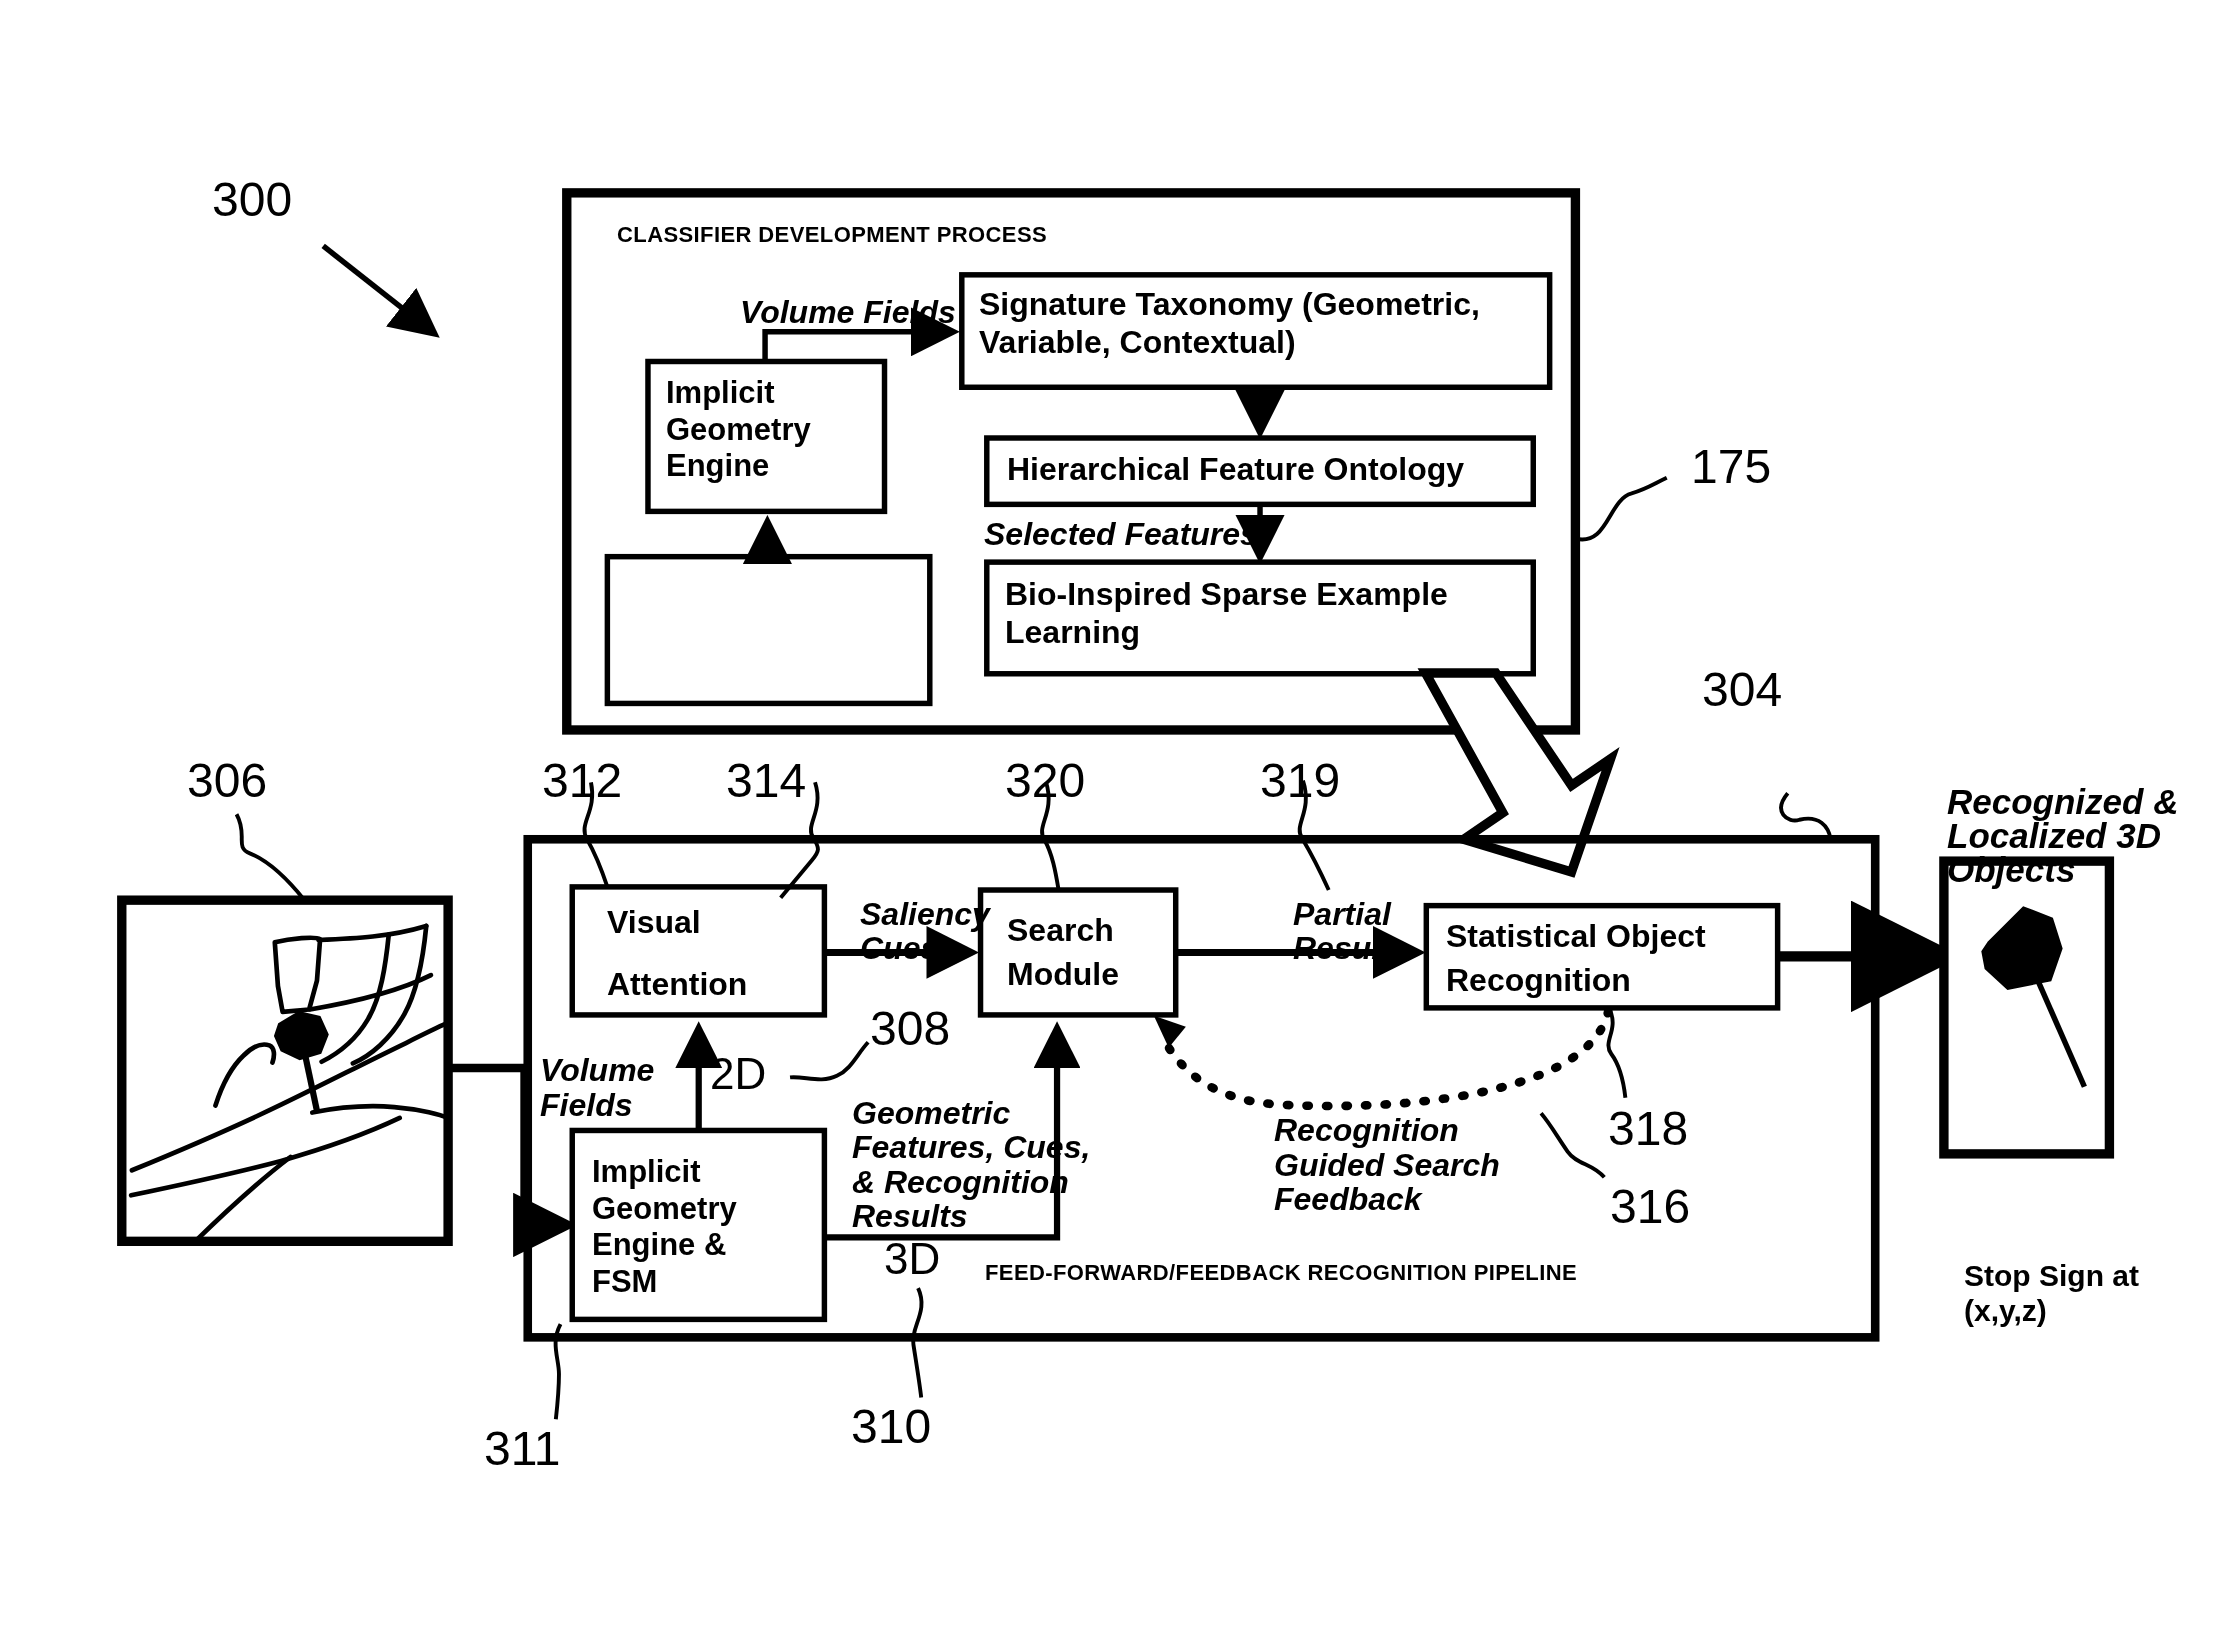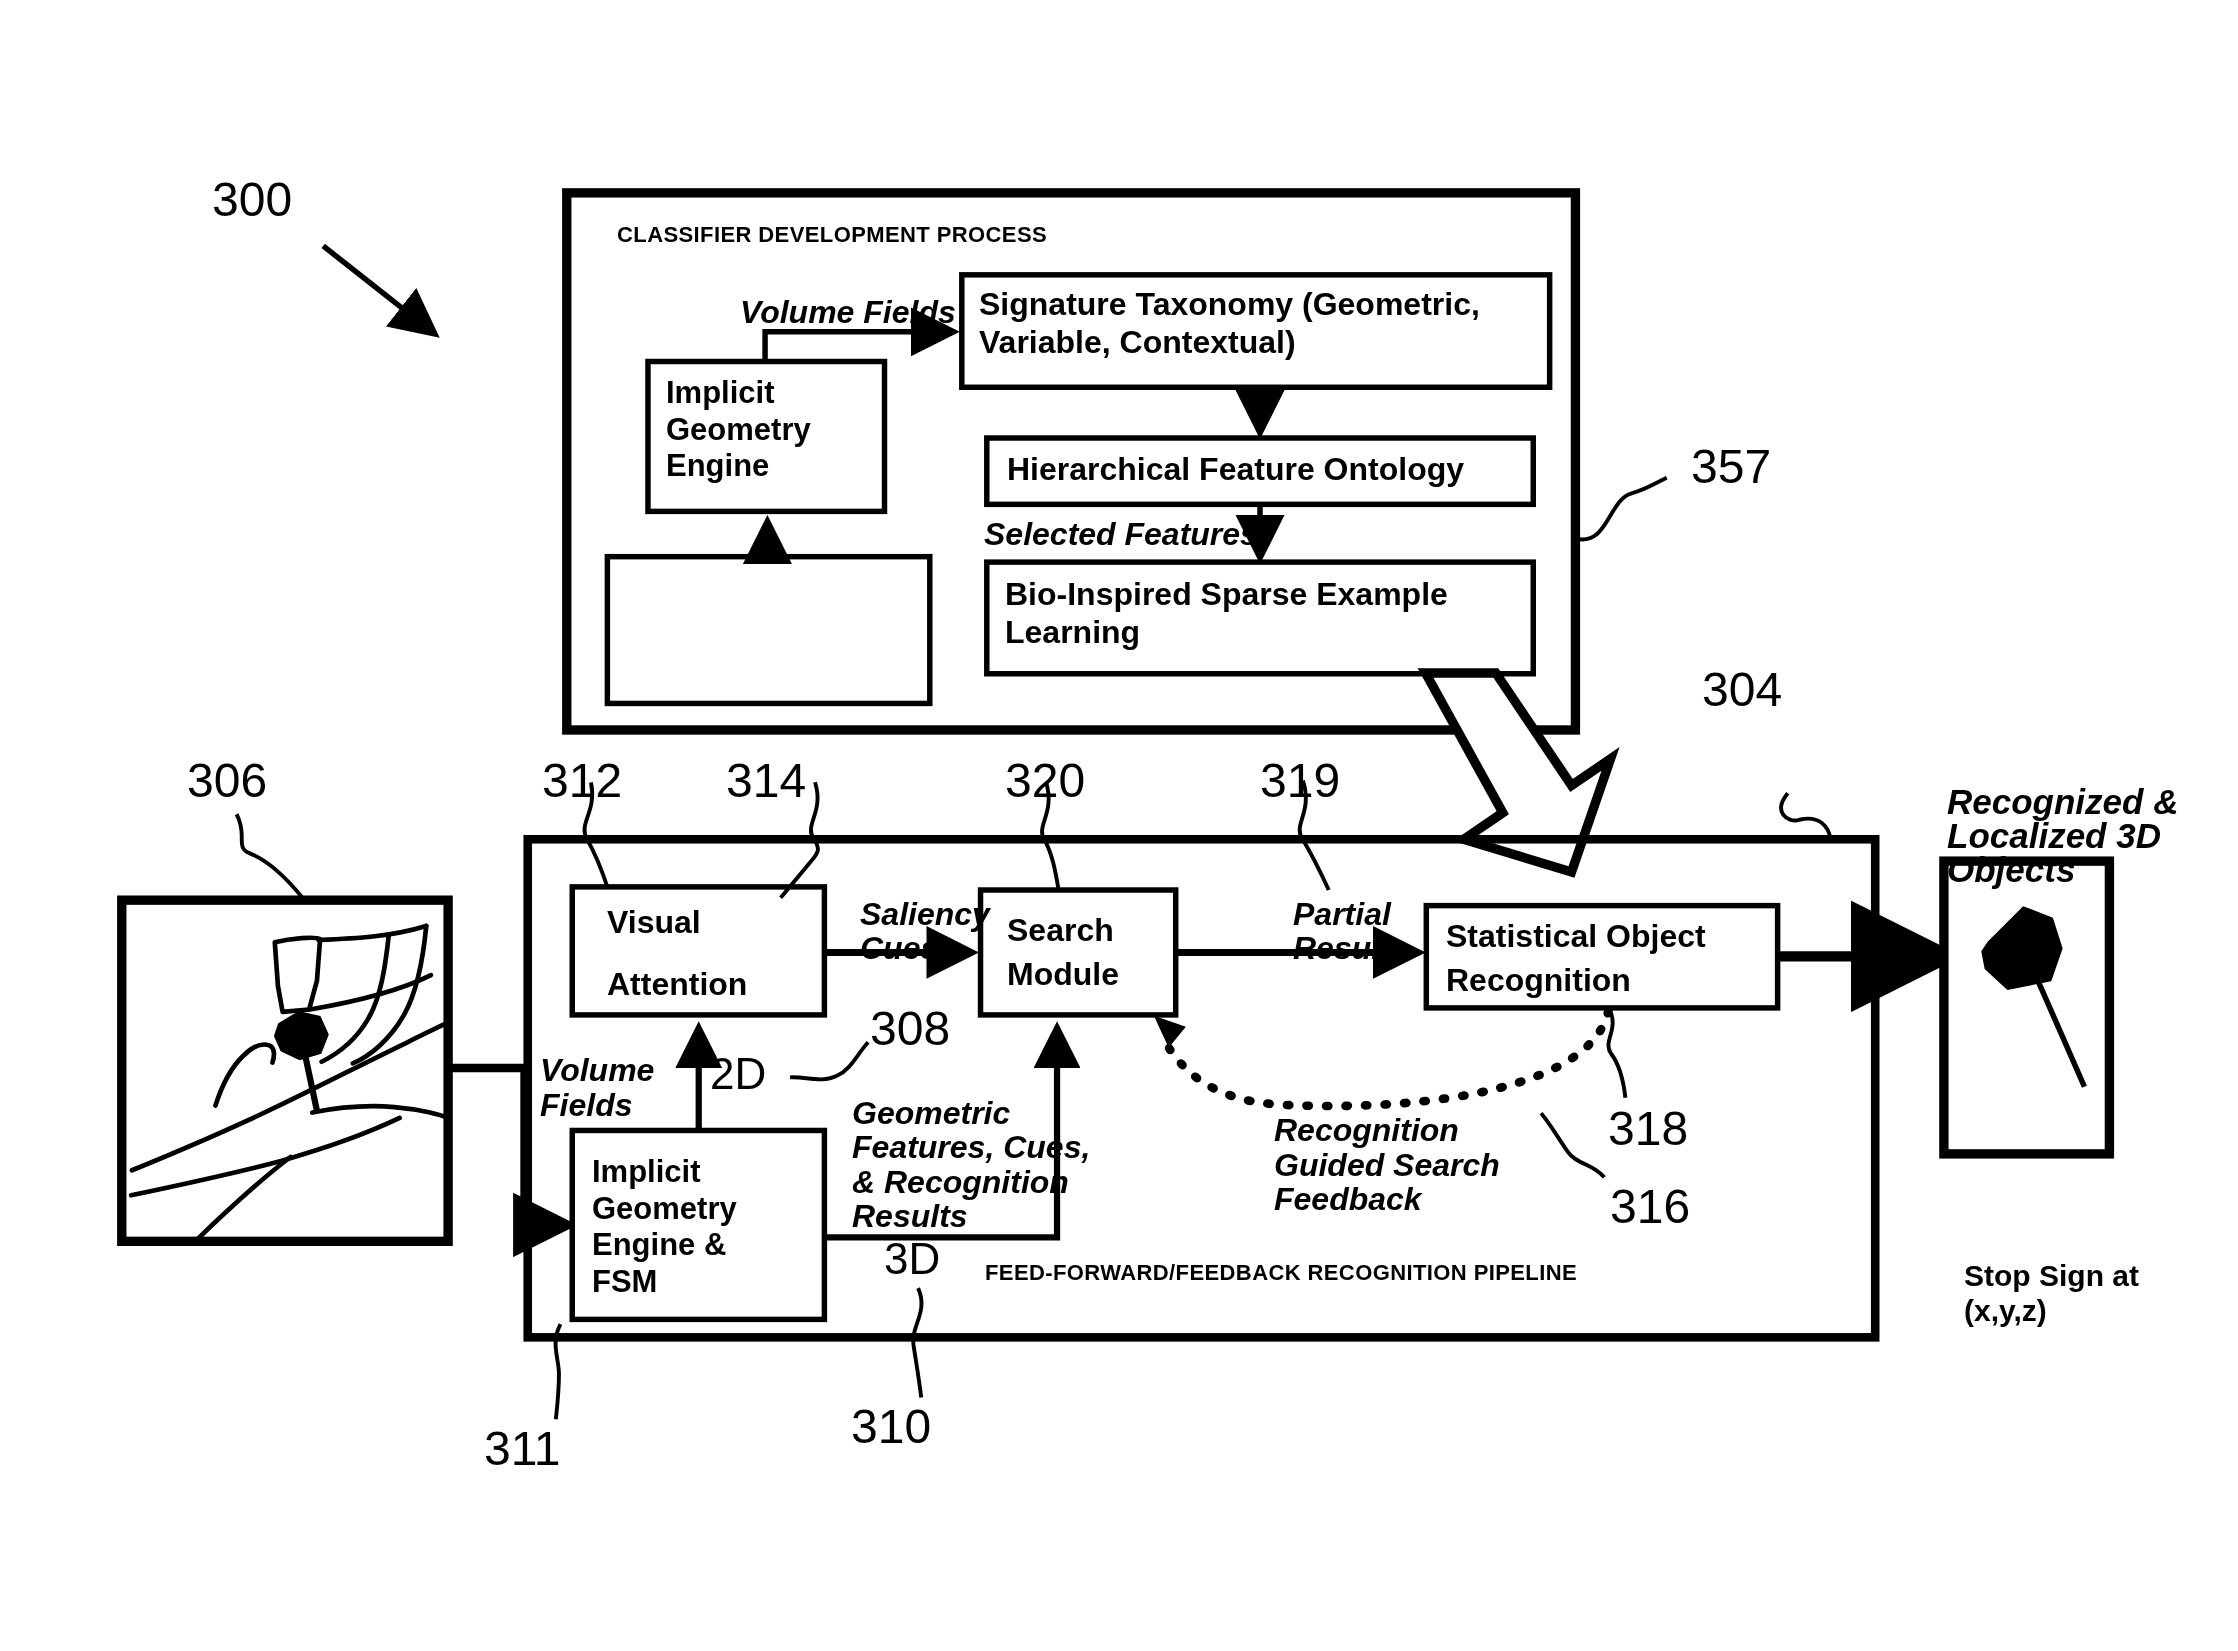--- a/index.html
+++ b/index.html
@@ -113,21 +113,21 @@
     <path d="M1176,1650 C1190,1680 1166,1700 1170,1722 C1174,1748 1178,1772 1180,1790" stroke="#000" stroke-width="5" fill="none"></path>
 
     <rect x="2490" y="1103" width="212" height="375" fill="#fff" stroke="#000" stroke-width="12"></rect>
     <path d="M2548,1207 L2592,1163 L2628,1177 L2640,1215 L2626,1255 L2572,1266 L2544,1240 L2540,1219 Z" fill="#000" stroke="#000" stroke-width="4"></path>
     <path d="M2610,1255 L2670,1392" stroke="#000" stroke-width="7" fill="none"></path>
   </svg>
 
   <div class="txt refnum" style="left:212px;top:172px;">300</div>
 
   <div class="txt sectitle" style="left:617px;top:222px;">CLASSIFIER DEVELOPMENT PROCESS</div>
-  <div class="txt refnum" style="left:1691px;top:439px;">357</div>
+  <div class="txt refnum" style="left:1691px;top:439px;">175</div>
 
   <div class="txt boxlbl" style="left:666px;top:375px;width:219px;white-space:pre-line;">Implicit
 Geometry
 Engine</div>
   <div class="txt boxlbl2" style="left:979px;top:286px;width:578px;white-space:pre-line;">Signature Taxonomy (Geometric,
 Variable, Contextual)</div>
   <div class="txt boxlbl2" style="left:1007px;top:451px;width:539px;">Hierarchical Feature Ontology</div>
   <div class="txt boxlbl2" style="left:1005px;top:576px;width:531px;white-space:pre-line;">Bio-Inspired Sparse Example
 Learning</div>
 

